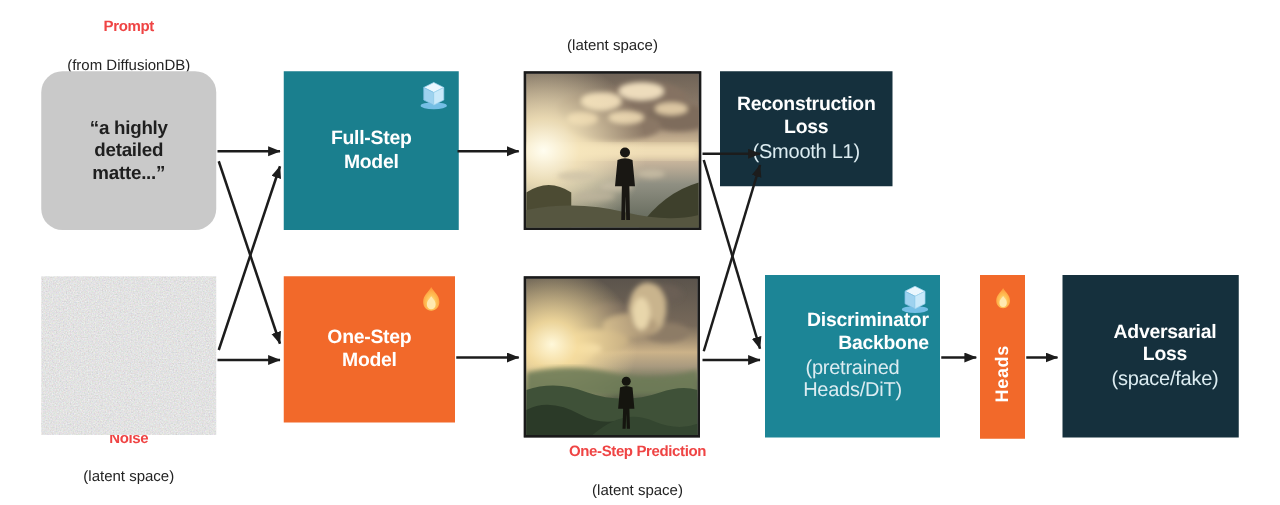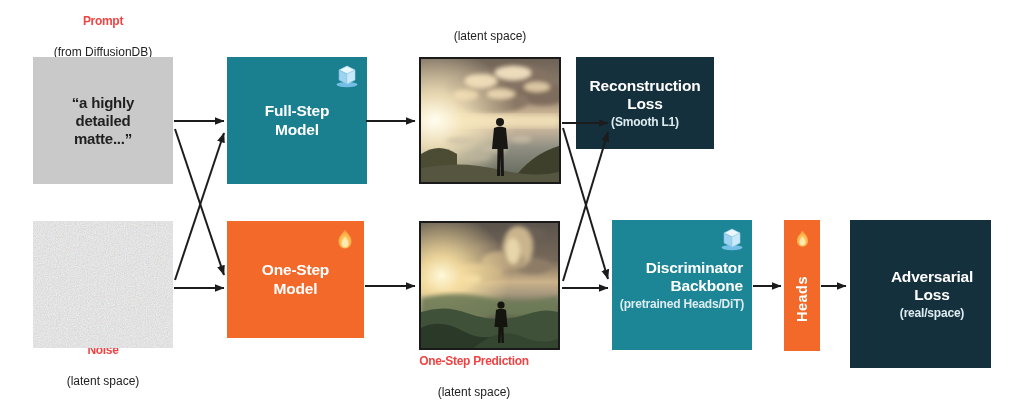--- a/index.html
+++ b/index.html
@@ -14,21 +14,21 @@
   .node { position:absolute; display:flex; align-items:center; justify-content:center; text-align:center; }
   .gray-box { background:var(--graybox); }
   .teal-box { background:var(--teal); }
   .teal2-box { background:var(--teal2); }
   .orange-box { background:var(--orange); }
   .navy-box { background:var(--navy); }
 
   .prompt-text { font-weight:bold; font-size:15px; line-height:1.2; color:#1f1f1f; width:80px; letter-spacing:-0.2px; }
   .model-label { color:#ffffff; font-weight:bold; font-size:15.5px; line-height:1.18; letter-spacing:-0.2px; }
   .w100 { width:100px; } .w120 { width:122px; }
-  .box-sub { color:#dcecf1; font-weight:bold; font-size:12px; letter-spacing:-0.2px; margin-top:2px; }
+  .box-sub { color:#dcecf1; font-weight:normal; font-size:16px; letter-spacing:-0.2px; margin-top:2px; }
 
   .corner-icon { position:absolute; top:5px; right:7px; line-height:0; }
 
   .img-frame { position:absolute; border:2px solid #1a1a1a; line-height:0; background:#777; }
   .img-frame svg { display:block; }
 
   .heads-node { position:absolute; display:flex; flex-direction:column; align-items:center; }
   .heads-flame { margin-top:9px; line-height:0; }
   .heads-label-wrap { flex:1; display:flex; align-items:center; justify-content:center; }
   .heads-label { writing-mode:vertical-rl; transform:rotate(180deg); color:#fff; font-weight:bold; font-size:14.5px; letter-spacing:0.5px; }
@@ -70,26 +70,26 @@
 
   <div class="caption" style="left:400px; top:13px; width:180px;">
     <div class="cap-sub">(latent space)</div>
   </div>
 
   <div class="caption" style="left:13px; top:343px; width:180px;">
     <div class="cap-title">Noise</div>
     <div class="cap-sub">(latent space)</div>
   </div>
 
-  <div class="caption" style="left:384px; top:354px; width:180px;">
+  <div class="caption" style="left:420px; top:354px; width:180px;">
     <div class="cap-title">One-Step Prediction</div>
     <div class="cap-sub">(latent space)</div>
   </div>
 
-  <div class="node gray-box" style="left:33px; top:57px; width:140px; height:127px;">
+  <div class="node gray-box" style="left:33px; top:57px; width:140px; height:127px;border-radius:17px;">
     <div class="prompt-text">“a highly detailed matte...”</div>
   </div>
 
   <div class="node" style="left:33px; top:221px; width:140px; height:127px;">
     <svg width="140" height="127" viewBox="0 0 140 127" preserveAspectRatio="none">
       <filter id="noisef">
         <feTurbulence type="fractalNoise" baseFrequency="0.9" numOctaves="2" seed="7" stitchTiles="stitch"></feTurbulence>
         <feColorMatrix type="matrix" values="0.32 0.1 0.1 0 0.5  0.1 0.32 0.1 0 0.5  0.1 0.1 0.32 0 0.5  0 0 0 0 1"></feColorMatrix>
       </filter>
       <rect width="140" height="127" filter="url(#noisef)"></rect>
@@ -236,24 +236,24 @@
     <span class="heads-flame">
       <svg width="17" height="19" viewBox="0 0 20 22">
           <use href="#sym-flame"></use>
         </svg>
     </span>
     <div class="heads-label-wrap">
       <div class="heads-label">Heads</div>
     </div>
   </div>
 
-  <div class="node navy-box" style="left:850px; top:220px; width:141px; height:148px;padding-left:23px;">
+  <div class="node navy-box" style="left:850px; top:220px; width:141px; height:130px;padding-left:23px;">
     <div>
       <div class="model-label w100" style="margin:0 auto;">Adversarial Loss</div>
-      <div class="box-sub">(real/space)</div>
+      <div class="box-sub">(space/fake)</div>
     </div>
   </div>
 
   <svg id="edge-layer">
     <defs>
       <marker id="ah" markerUnits="userSpaceOnUse" markerWidth="12" markerHeight="10" refX="9.5" refY="4" orient="auto">
         <path d="M0 0 L10 4 L0 8 Z" fill="#1c1c1c"></path>
       </marker>
     </defs>
   <line x1="174" y1="121" x2="224" y2="121" marker-end="url(#ah)"></line>

